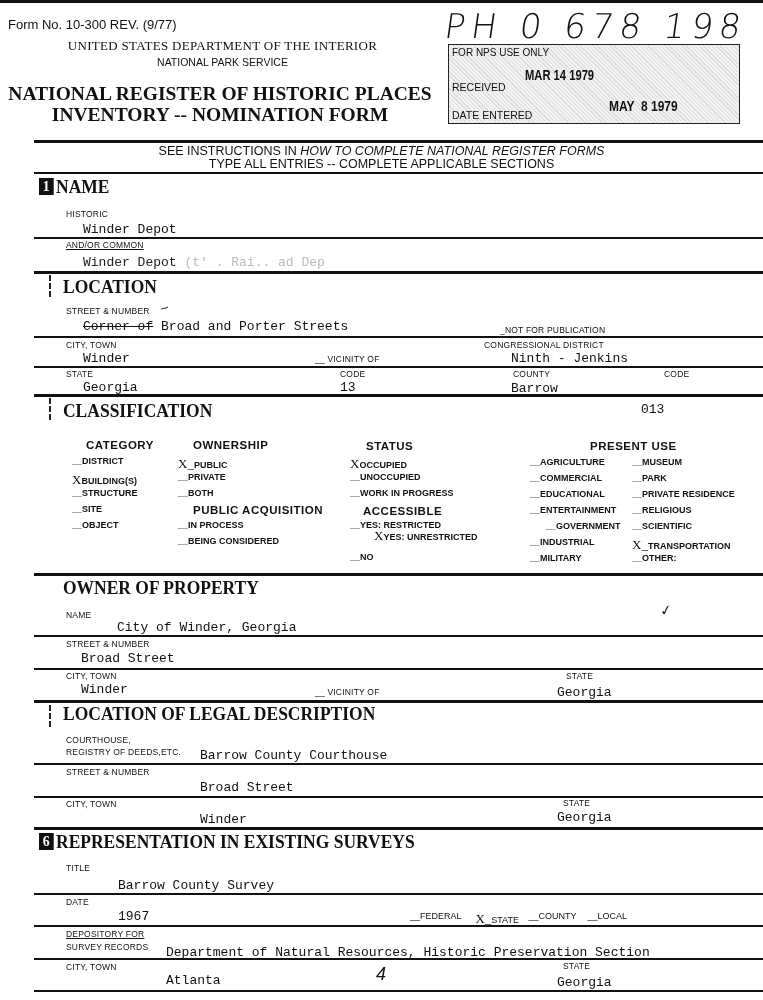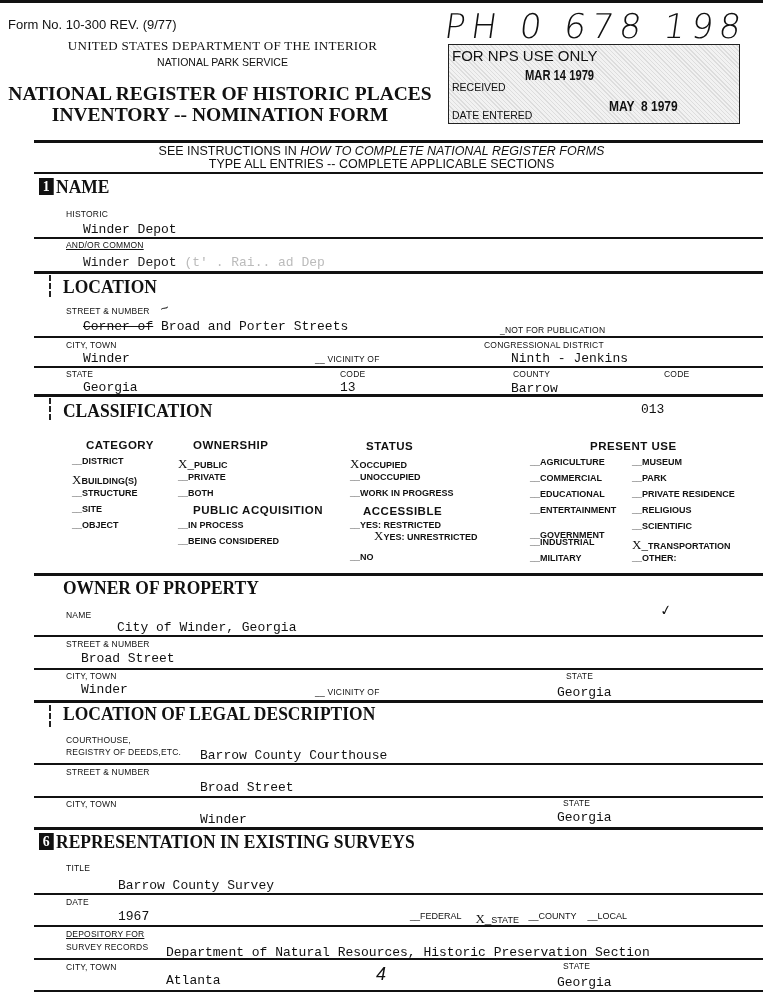--- a/index.html
+++ b/index.html
@@ -26,21 +26,21 @@
 
 <div class="abs" style="left:8px;top:17px;font-size:13px;">Form No. 10-300   REV. (9/77)</div>
 <div class="abs serif" style="left:0;width:445px;top:38px;text-align:center;font-size:13px;letter-spacing:0.3px;">UNITED STATES DEPARTMENT OF THE INTERIOR</div>
 <div class="abs" style="left:0;width:445px;top:56px;text-align:center;font-size:10.5px;">NATIONAL PARK SERVICE</div>
 <div class="abs serif" style="left:0;width:440px;top:83px;text-align:center;font-size:19.5px;font-weight:bold;">NATIONAL REGISTER OF HISTORIC PLACES</div>
 <div class="abs serif" style="left:0;width:440px;top:104px;text-align:center;font-size:19.5px;font-weight:bold;">INVENTORY -- NOMINATION FORM</div>
 
 <div class="abs" style="left:445px;top:6px;font-family:'DejaVu Sans',sans-serif;font-size:34px;letter-spacing:6px;font-weight:300;transform:skewX(-8deg);">PH 0 678 198</div>
 
 <div class="stamp-box">
-  <div class="abs" style="left:3px;top:2px;font-size:15px;text-align:center;">FOR NPS USE ONLY</div>
+  <div class="abs" style="left:3px;top:2px;font-size:10px;text-align:center;">FOR NPS USE ONLY</div>
   <div class="abs" style="left:3px;top:36px;font-size:10.5px;">RECEIVED</div>
   <div class="abs" style="left:76px;top:22px;font-size:14px;font-weight:bold;transform:scaleX(0.8);transform-origin:left;">MAR 14 1979</div>
   <div class="abs" style="left:3px;top:64px;font-size:10.5px;">DATE ENTERED</div>
   <div class="abs" style="left:160px;top:52px;font-size:15px;font-weight:bold;transform:scaleX(0.8);transform-origin:left;white-space:pre;">MAY  8 1979</div>
 </div>
 
 <div class="hr thick" style="top:140px;"></div>
 <div class="abs" style="left:0;width:763px;top:144px;text-align:center;font-size:12.5px;"><span>SEE INSTRUCTIONS IN </span><i>HOW TO COMPLETE NATIONAL REGISTER FORMS</i></div>
 <div class="abs" style="left:0;width:763px;top:157px;text-align:center;font-size:12.5px;">TYPE ALL ENTRIES -- COMPLETE APPLICABLE SECTIONS</div>
 <div class="hr" style="top:172px;"></div>
@@ -112,21 +112,21 @@
     <div class="chk" style="position: absolute; top: 8px; left: 0px; margin-left: 24px;"><span class="mark">X</span><span>YES: UNRESTRICTED</span></div>
     <div class="chk" style="position: absolute; top: 32px; left: 0px;"><span class="">__</span><span>NO</span></div>
   </div>
 
 <div class="abs colhead" style="left:590px;top:440px;">PRESENT USE</div>
 <div class="abs" id="use1-list" style="left:530px;top:457px;">
     <div class="chk" style="position: absolute; top: 0px; left: 0px;"><span class="">__</span><span>AGRICULTURE</span></div>
     <div class="chk" style="position: absolute; top: 16px; left: 0px;"><span class="">__</span><span>COMMERCIAL</span></div>
     <div class="chk" style="position: absolute; top: 32px; left: 0px;"><span class="">__</span><span>EDUCATIONAL</span></div>
     <div class="chk" style="position: absolute; top: 48px; left: 0px;"><span class="">__</span><span>ENTERTAINMENT</span></div>
-    <div class="chk" style="position: absolute; top: 64px; left: 0px; margin-top: 9px;"><span class="">__</span><span>GOVERNMENT</span></div>
+    <div class="chk" style="position: absolute; top: 64px; left: 16px;"><span class="">__</span><span>GOVERNMENT</span></div>
     <div class="chk" style="position: absolute; top: 80px; left: 0px;"><span class="">__</span><span>INDUSTRIAL</span></div>
     <div class="chk" style="position: absolute; top: 96px; left: 0px;"><span class="">__</span><span>MILITARY</span></div>
   </div>
 <div class="abs" id="use2-list" style="left:632px;top:457px;">
     <div class="chk" style="position: absolute; top: 0px; left: 0px;"><span class="">__</span><span>MUSEUM</span></div>
     <div class="chk" style="position: absolute; top: 16px; left: 0px;"><span class="">__</span><span>PARK</span></div>
     <div class="chk" style="position: absolute; top: 32px; left: 0px;"><span class="">__</span><span>PRIVATE RESIDENCE</span></div>
     <div class="chk" style="position: absolute; top: 48px; left: 0px;"><span class="">__</span><span>RELIGIOUS</span></div>
     <div class="chk" style="position: absolute; top: 64px; left: 0px;"><span class="">__</span><span>SCIENTIFIC</span></div>
     <div class="chk" style="position: absolute; top: 80px; left: 0px;"><span class="mark">X_</span><span>TRANSPORTATION</span></div>

